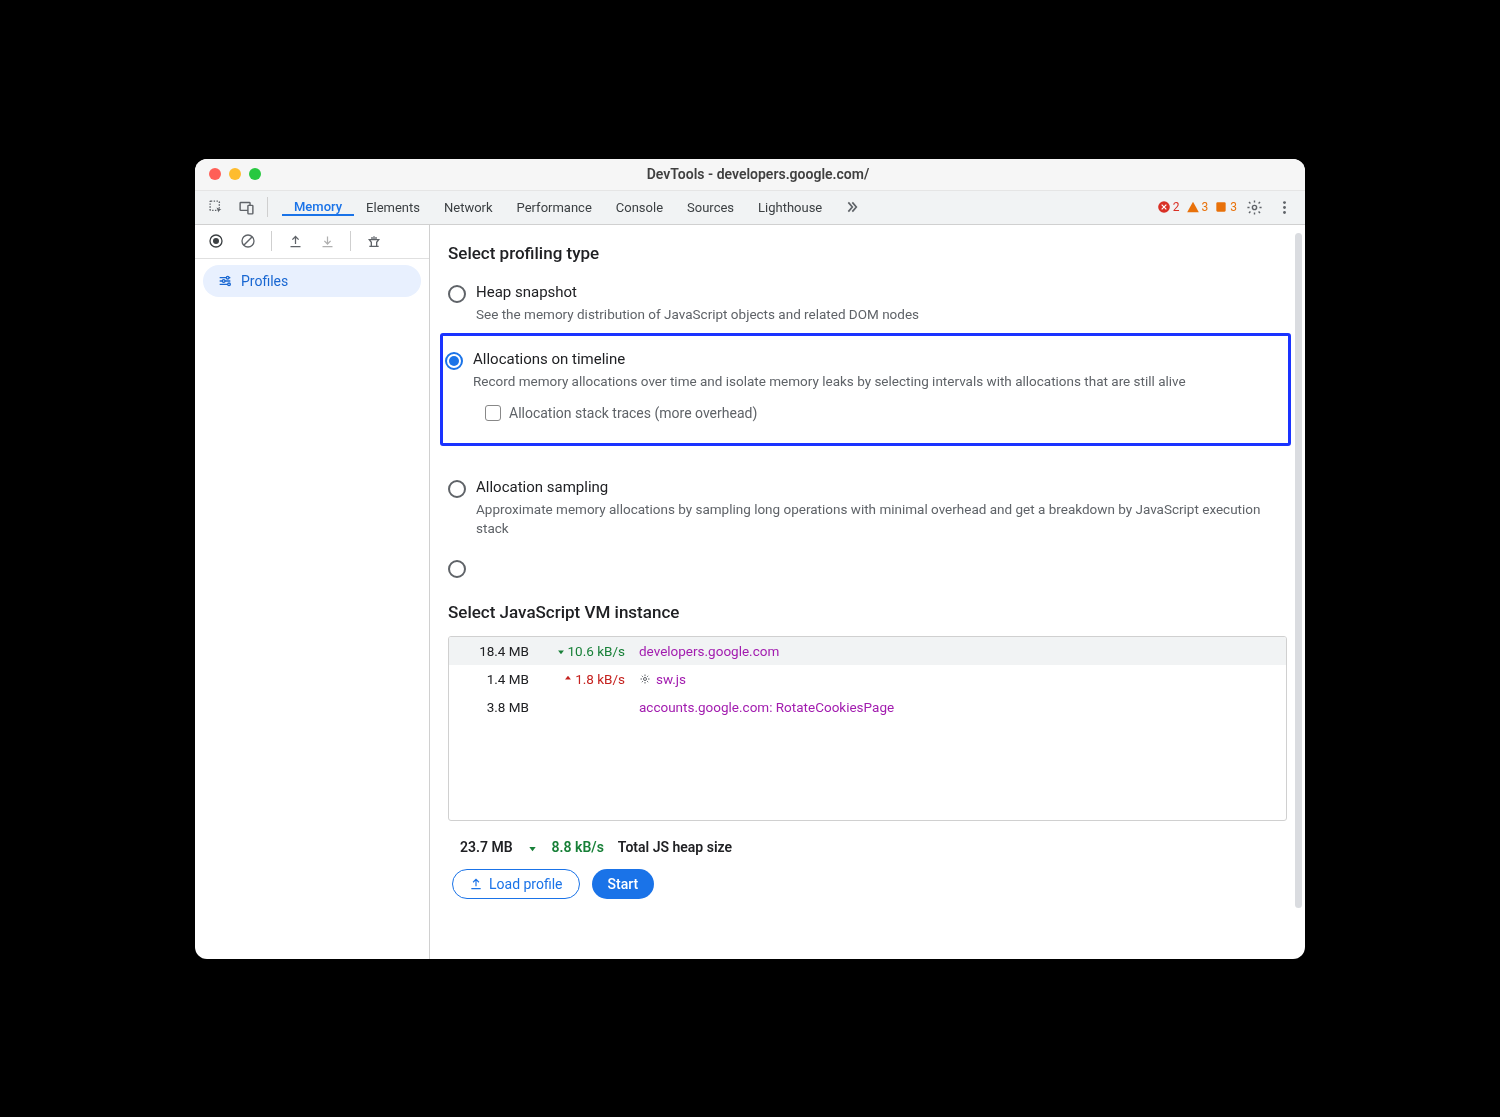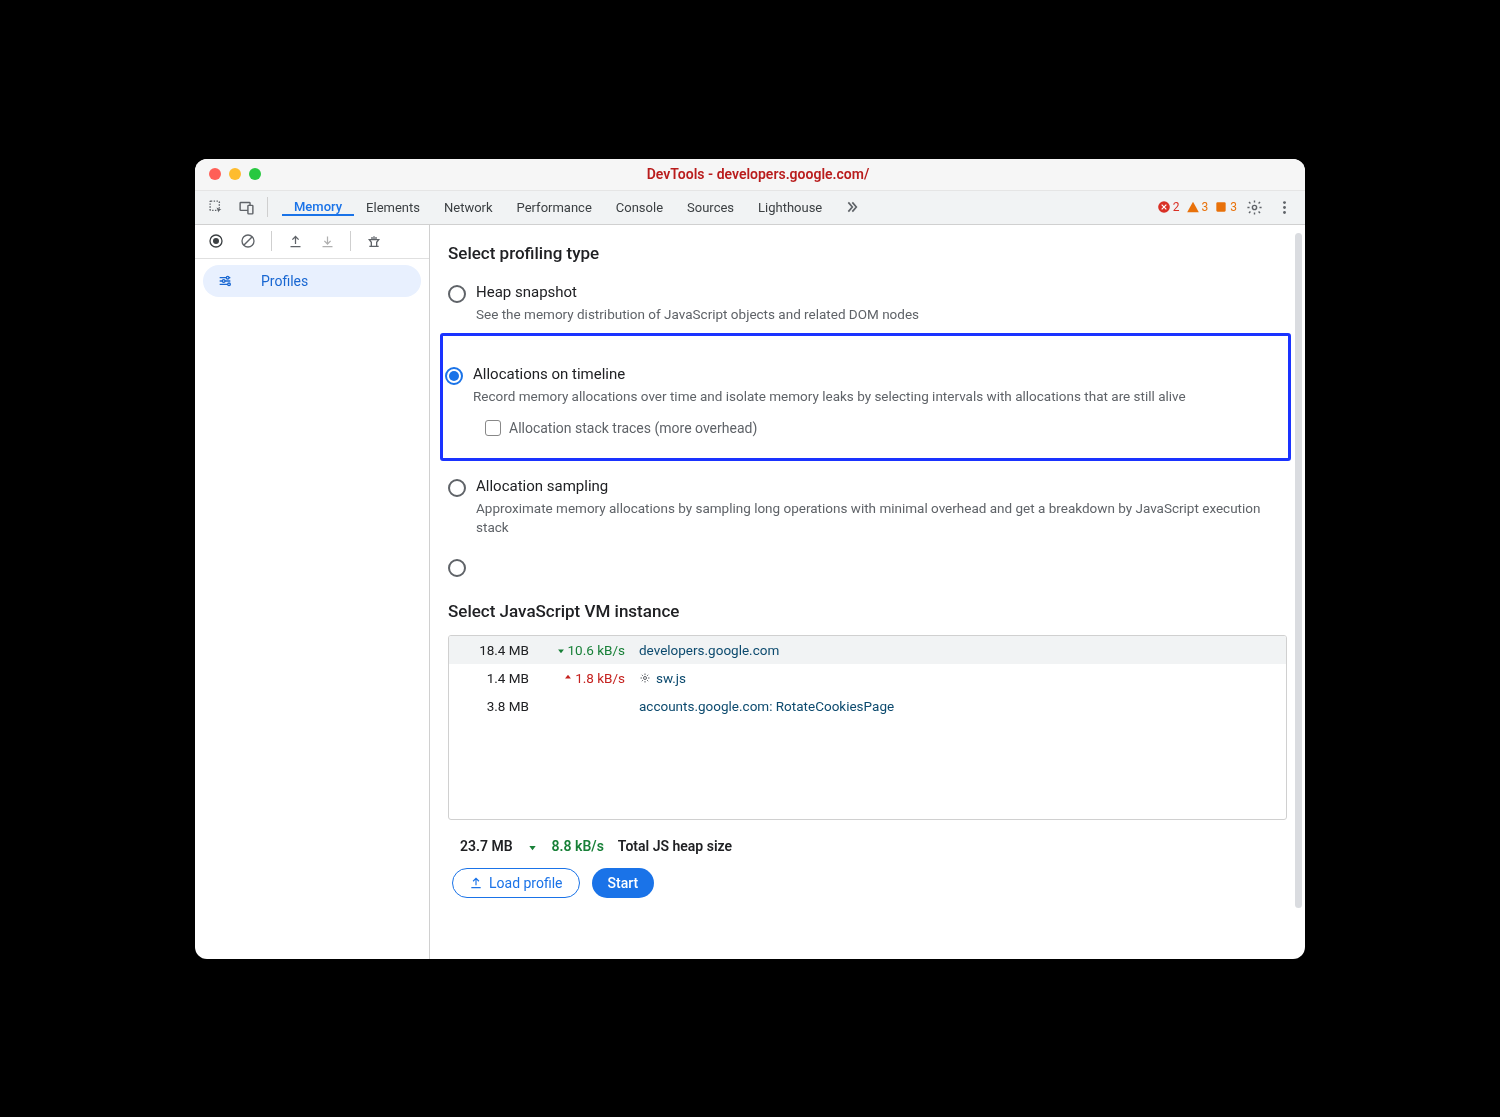--- a/index.html
+++ b/index.html
@@ -28,64 +28,64 @@
     height: 32px;
     background: #f6f6f6;
     border-bottom: 1px solid #e5e5e5;
     display: flex;
     align-items: center;
     position: relative;
   }
   .traffic { display:flex; gap:8px; margin-left:14px;}
   .dot { width:12px; height:12px; border-radius:50%; }
   .dot.red{background:#ff5f57;} .dot.yellow{background:#febc2e;} .dot.green{background:#28c840;}
-  .title { position:absolute; left:0; right:0; text-align:center; font-weight:600; font-size:14px; color:#b91c1c;margin-left:16px; }
+  .title { position:absolute; left:0; right:0; text-align:center; font-weight:600; font-size:14px; color:#404040;margin-left:16px; }
 
   .tabbar {
     display:flex; align-items:center; height:34px; border-bottom:1px solid #d0d0d0;
     background:#f1f3f4; padding:0 8px; gap:4px;
   }
   .tabbar .icon-btn { width:26px; height:26px; display:flex;align-items:center;justify-content:center; border-radius:4px; color:#5f6368; cursor:pointer;}
   .tabs { display:flex; gap:0; margin-left:6px;}
   .tab { padding:0 12px; height:18px; display:flex;align-items:center; font-size:13px; color:#3c4043; cursor:pointer;}
   .tab.active { color:#1a73e8; border-bottom:2px solid #1a73e8; font-weight:500;}
   .tabbar .spacer{flex:1;}
   .badges { display:flex; align-items:center; gap:6px; font-size:12px;}
   .badge-err{ color:#d93025; display:flex;align-items:center;gap:2px;}
   .badge-warn{ color:#e8710a; display:flex;align-items:center;gap:2px;}
   .badge-issue{ color:#e8710a; display:flex;align-items:center;gap:2px;}
   .sep{ width:1px; height:20px; background:#cfcfcf; margin:0 4px;}
 
   .body { flex:1; display:flex; overflow:hidden;}
   .sidebar { width:235px; border-right:1px solid #d0d0d0; display:flex; flex-direction:column; }
   .side-toolbar { height:34px; display:flex; align-items:center; gap:6px; padding:0 8px; border-bottom:1px solid #e0e0e0;}
   .side-toolbar .tbtn{ width:26px;height:26px;display:flex;align-items:center;justify-content:center;color:#5f6368;border-radius:4px;cursor:pointer;}
-  .side-item { display:flex; align-items:center; gap:28px; padding:8px 14px; margin:6px 8px; border-radius:16px; background:#e8f0fe; color:#1967d2; font-size:14px; cursor:pointer;}
+  .side-item { display:flex; align-items:center; gap:8px; padding:8px 14px; margin:6px 8px; border-radius:16px; background:#e8f0fe; color:#1967d2; font-size:14px; cursor:pointer;}
   .side-item svg{color:#1967d2;}
 
   .main { flex:1; overflow-y:auto; padding:18px 18px 12px 18px; position:relative;}
   .main h2 { font-size:17px; font-weight:500; margin-bottom:14px; color:#202124; }
   .opt { display:flex; gap:10px; padding:6px 0 14px 0; align-items:flex-start;}
   .opt .radio { width:18px; height:18px; border:2px solid #5f6368; border-radius:50%; margin-top:2px; flex-shrink:0; position:relative;}
   .opt.selected .radio { border-color:#1a73e8;}
   .opt.selected .radio::after{ content:""; width:10px; height:10px; background:#1a73e8; border-radius:50%; position:absolute; left:2px; top:2px;}
   .opt .opt-title{ font-size:15px; color:#202124; }
   .opt .opt-desc{ font-size:13.5px; color:#5f6368; margin-top:4px; line-height:1.4;}
   .opt .opt-sub{ margin-top:14px; display:flex; align-items:center; gap:8px; font-size:14px; color:#5f6368; margin-left:12px;}
   .checkbox{ width:16px; height:16px; border:1.5px solid #888; border-radius:3px;}
-  .highlight-box { border:3px solid #1a33ff; border-radius:3px; padding:23px 8px 8px 2px; margin:-4px -4px 10px -8px;}
+  .highlight-box { border:3px solid #1a33ff; border-radius:3px; padding:8px 8px 8px 2px; margin:-4px -4px 26px -8px;}
 
   .vm-table { border:1px solid #d0d0d0; border-radius:3px; margin-bottom:12px; height:185px; overflow:auto;}
   .vm-row{ display:flex; align-items:center; padding:6px 10px; font-size:13.5px; gap:14px;}
   .vm-row.sel{ background:#f1f3f4;}
   .vm-size{ width:70px; text-align:right; color:#202124;}
   .vm-rate{ width:82px; text-align:center; display:flex; justify-content:flex-end; align-items:center; gap:2px;}
   .vm-rate.down{ color:#188038;}
   .vm-rate.up{ color:#c5221f;}
-  .vm-name{ display:flex; align-items:center; gap:5px; color:#0c4a6e;}
+  .vm-name{ display:flex; align-items:center; gap:5px; color:#a21caf;}
 
   .totals { display:flex; align-items:center; gap:14px; padding:6px 12px; font-size:14px;}
   .totals .tsize{font-weight:600;}
   .totals .trate{color:#188038; font-weight:600; display:flex;align-items:center;gap:14px;}
   .totals .tlabel{font-weight:600;}
 
   .btns{ display:flex; gap:12px; padding:8px 4px;}
   .btn{ height:30px; padding:0 16px; border-radius:16px; font-size:14px; display:flex;align-items:center;gap:6px;cursor:pointer;}
   .btn.outline{ border:1px solid #1a73e8; color:#1a73e8; background:#fff;}
   .btn.primary{ background:#1a73e8; color:#fff; font-weight:500;}

